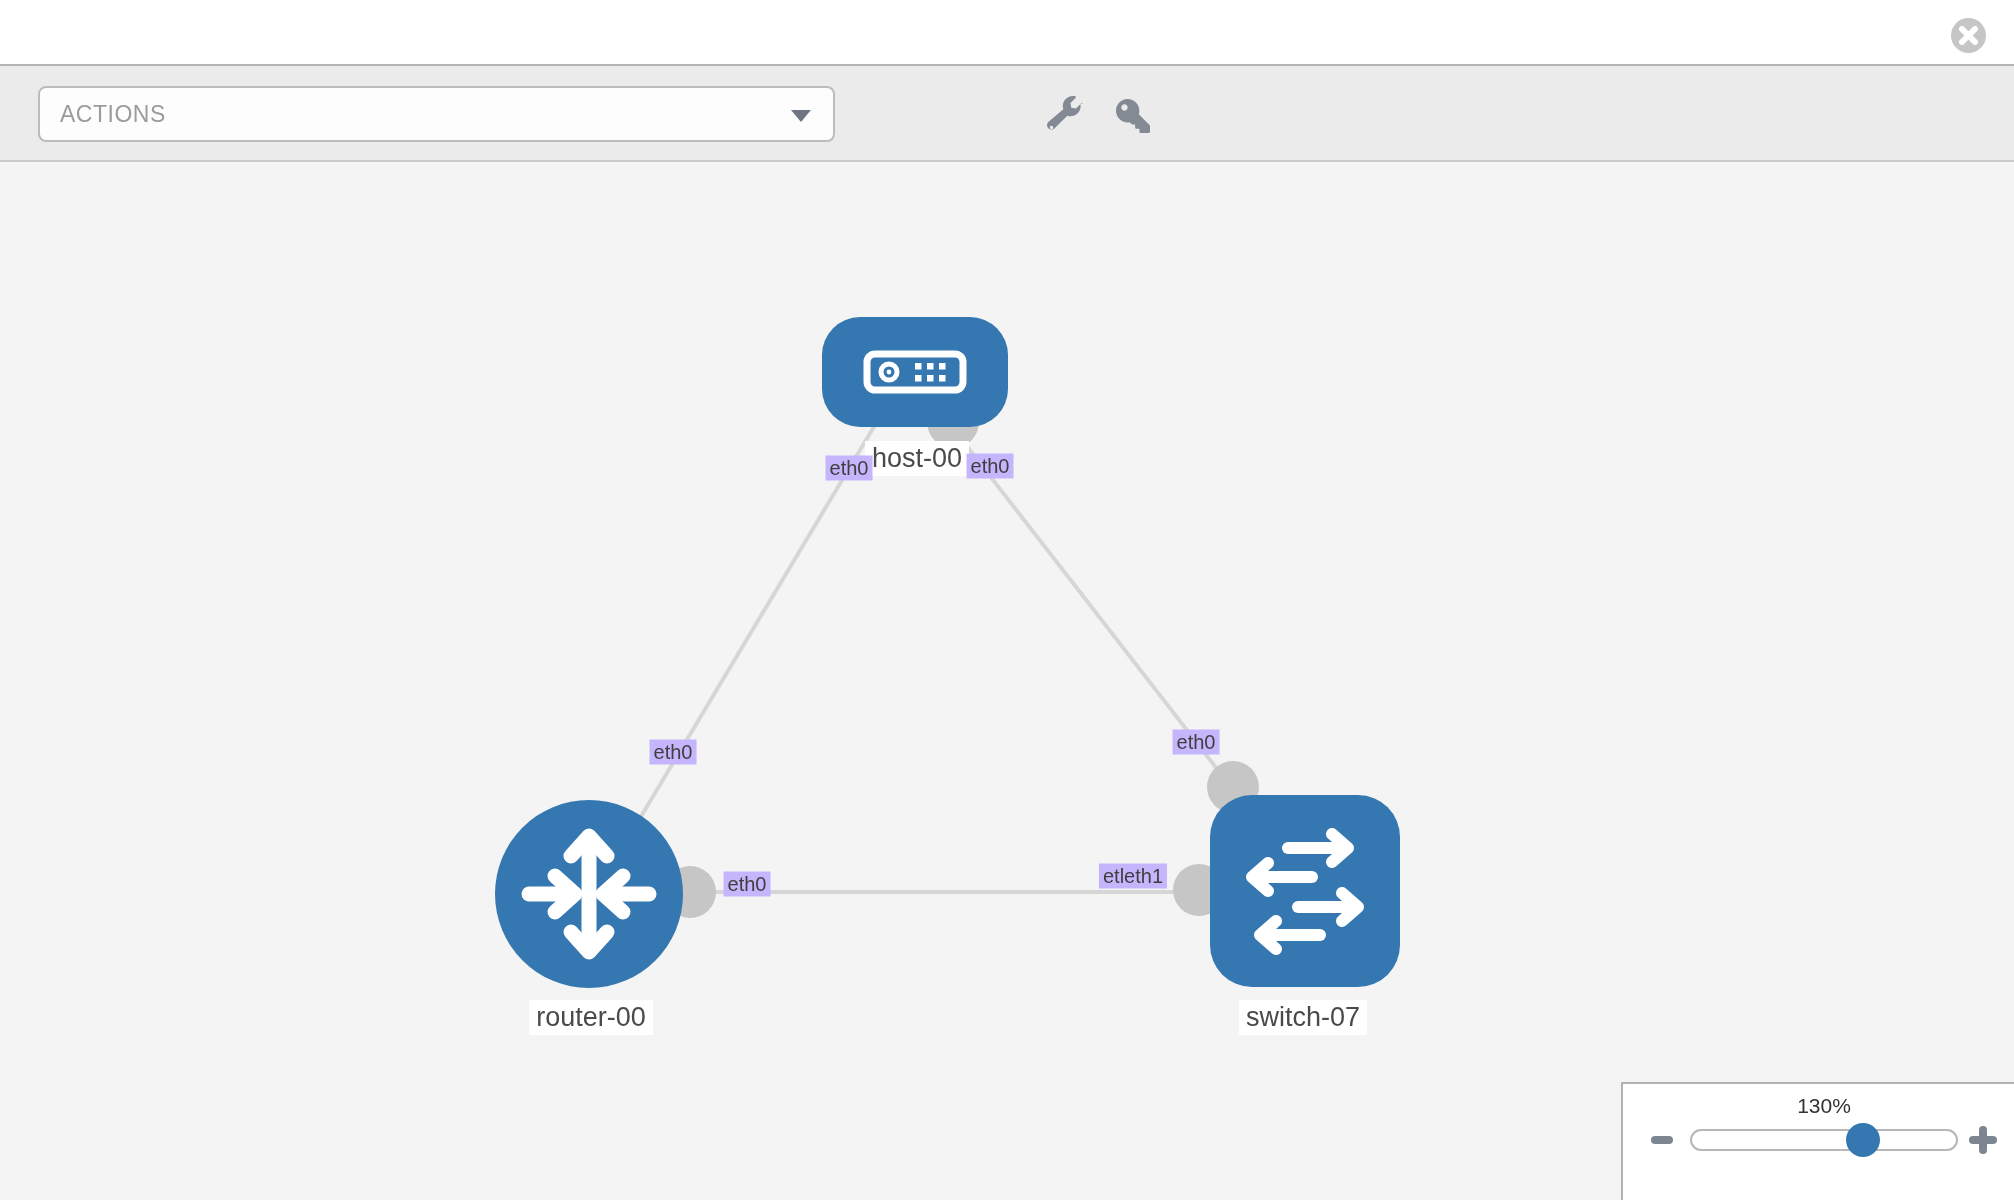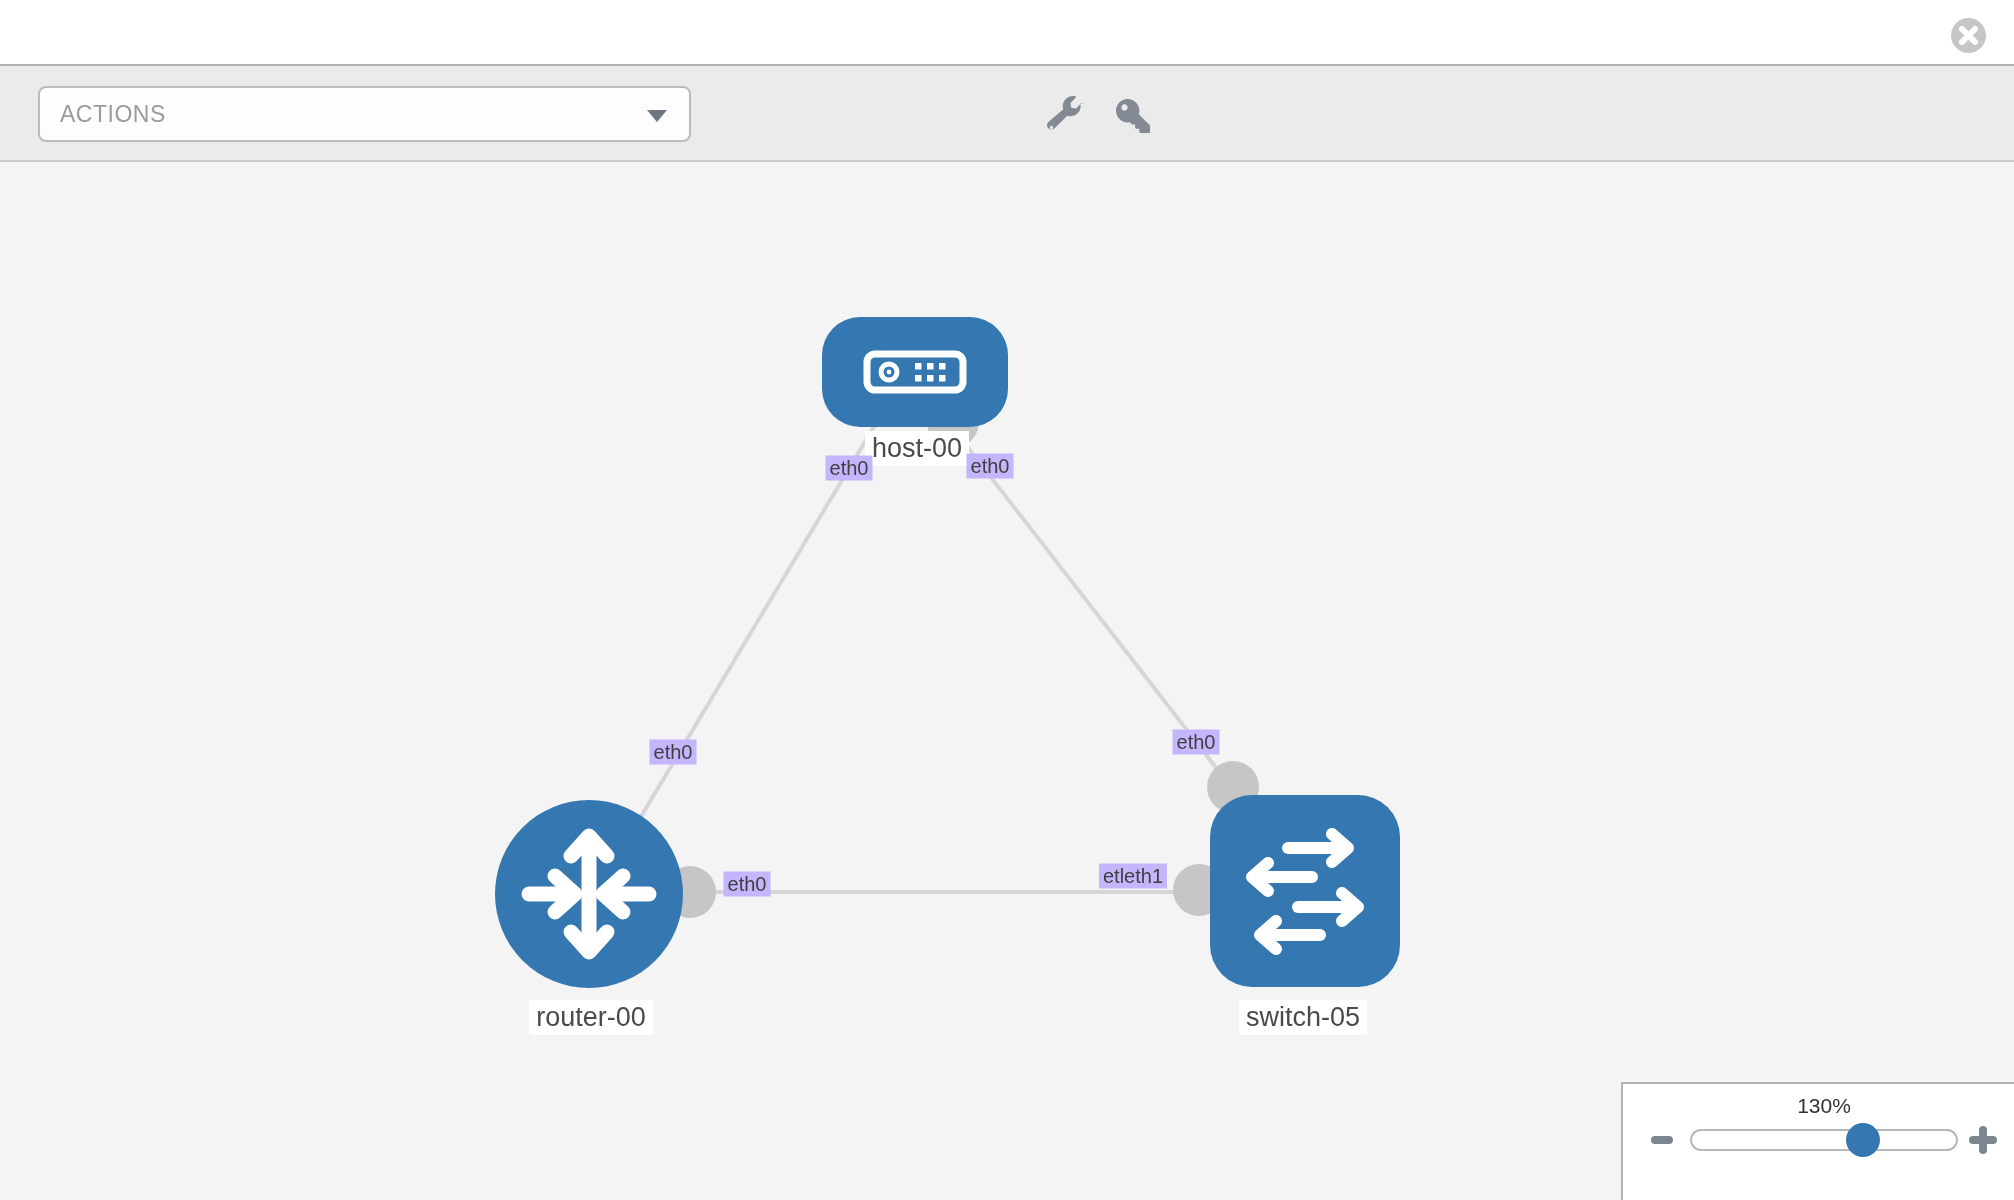--- a/index.html
+++ b/index.html
@@ -33,21 +33,21 @@
   }
   .select-box .ph{
     position:absolute;left:20px;top:0;height:52px;line-height:52px;
     font-size:23px;color:#9b9b9b;letter-spacing:.5px;
   }
   .caret{
     position:absolute;top:22px;width:0;height:0;
     border-left:10px solid transparent;border-right:10px solid transparent;
     border-top:12px solid #6e7681;
   }
-  .actions-box{left:38px;width:653px;}
+  .actions-box{left:38px;width:797px;}
   .actions-box .caret{right:22px;}
   .search-box{left:1181px;width:797px;}
   .search-box .caret{right:22px;}
   .tool-icon{position:absolute;cursor:pointer;}
   .tool-icon svg{display:block;}
   .wrench{left:1047px;top:30px;}
   .key{left:1116px;top:33px;transform:scaleX(-1);}
   
   .canvas{
     position:absolute;left:0;top:160px;width:2014px;height:1040px;
@@ -55,21 +55,21 @@
   }
   .edges{position:absolute;left:0;top:0;z-index:1;}
   .node{position:absolute;z-index:3;background:#3577b1;display:flex;align-items:center;justify-content:center;cursor:pointer;}
   .node-host{left:822px;top:157px;width:186px;height:110px;border-radius:38px;}
   .node-router{left:495px;top:640px;width:188px;height:188px;border-radius:50%;}
   .node-switch{left:1210px;top:635px;width:190px;height:192px;border-radius:42px;}
   .node-label{
     position:absolute;z-index:4;transform:translateX(-50%);
     background:#ffffff;color:#4a4a4a;font-size:27px;padding:2px 7px;white-space:nowrap;
   }
-  .label-host{left:917px;top:271px;}
+  .label-host{left:917px;top:281px;}
   .label-router{left:591px;top:840px;}
   .label-switch{left:1303px;top:840px;}
   .if-label{
     position:absolute;z-index:4;transform:translate(-50%,-50%);
     background:#c4b5fd;color:#3f3f3f;font-size:20px;padding:1px 4px;white-space:nowrap;
   }
   .if-a{left:849px;top:308px;}
   .if-b{left:990px;top:306px;}
   .if-c{left:673px;top:592px;}
   .if-d{left:1196px;top:582px;}
@@ -190,21 +190,21 @@
         <line x1="88" y1="112" x2="140" y2="112"></line>
         <polyline points="132,98 148,112 132,126"></polyline>
         <line x1="110" y1="140" x2="58" y2="140"></line>
         <polyline points="66,126 50,140 66,154"></polyline>
       </g>
     </svg>
   </div>
 
   <div class="node-label label-host">host-00</div>
   <div class="node-label label-router">router-00</div>
-  <div class="node-label label-switch">switch-05</div>
+  <div class="node-label label-switch">switch-07</div>
 
   <div class="if-label if-a">eth0</div>
   <div class="if-label if-b">eth0</div>
   <div class="if-label if-c">eth0</div>
   <div class="if-label if-d">eth0</div>
   <div class="if-label if-e">eth0</div>
   <div class="if-label if-f">etleth1</div>
 </div>
 
 <div class="zoom-panel">

